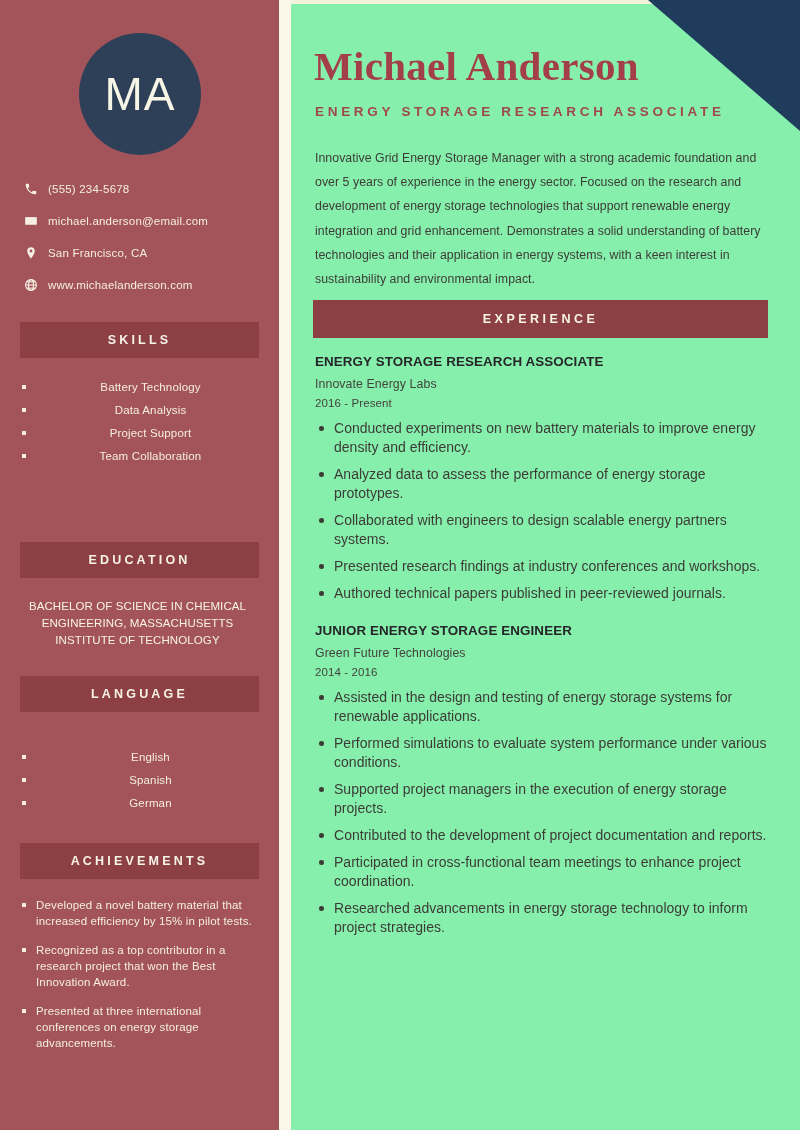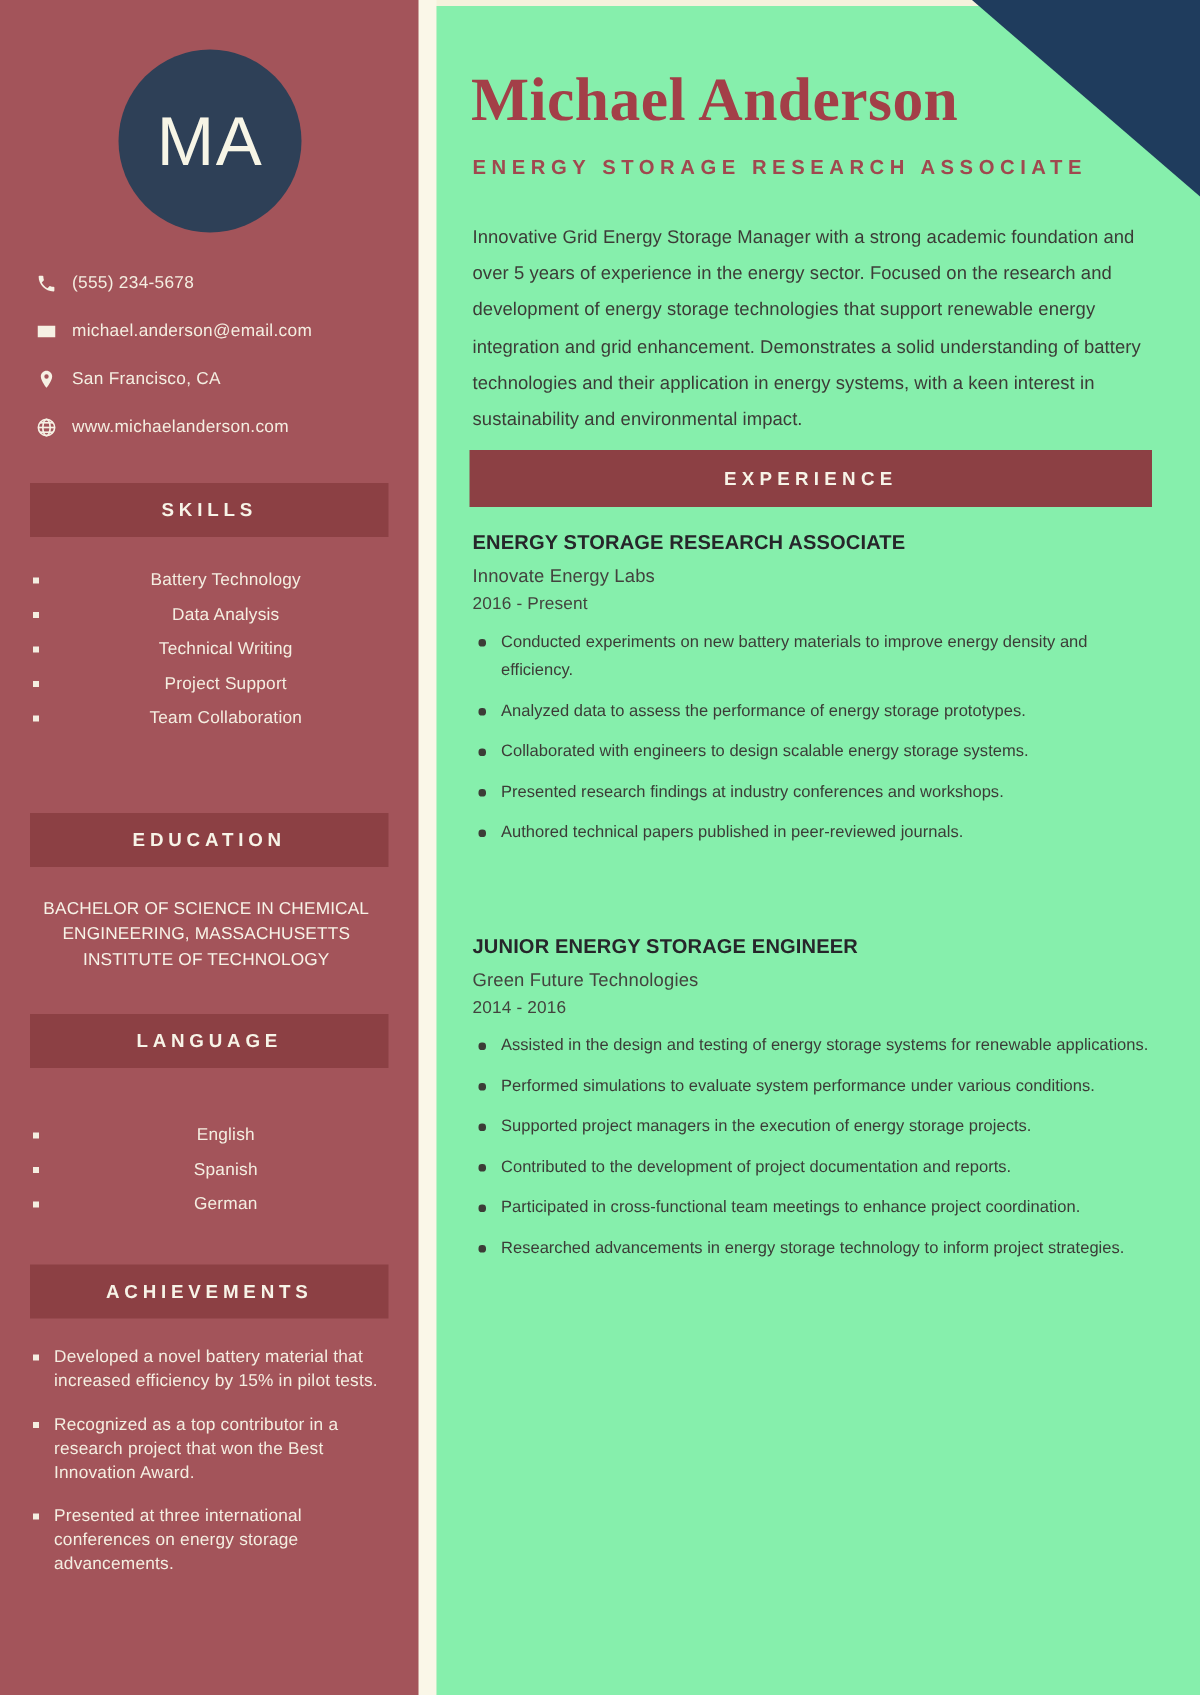--- a/index.html
+++ b/index.html
@@ -247,21 +247,21 @@
     letter-spacing: 0.1px;
   }
   .job-bullets {
     margin: 0;
     padding: 0;
     list-style: none;
   }
   .job-bullets li {
     position: relative;
     color: #3c3c37;
-    font-size: 11px;
+    font-size: 14px;
     line-height: 19px;
     padding-left: 19px;
     margin-bottom: 8px;
     letter-spacing: 0.02px;
   }
   .job-bullets li::before {
     content: "";
     position: absolute;
     left: 4px;
     top: 7px;
@@ -288,21 +288,21 @@
       <span>EXPERIENCE</span>
     </div>
 
     <div class="job-block" style="top:350px;">
       <p class="job-role">ENERGY STORAGE RESEARCH ASSOCIATE</p>
       <p class="job-company">Innovate Energy Labs</p>
       <p class="job-dates">2016 - Present</p>
       <ul class="job-bullets">
         <li>Conducted experiments on new battery materials to improve energy density and efficiency.</li>
         <li>Analyzed data to assess the performance of energy storage prototypes.</li>
-        <li>Collaborated with engineers to design scalable energy storage systems.</li>
+        <li>Collaborated with engineers to design scalable energy partners systems.</li>
         <li>Presented research findings at industry conferences and workshops.</li>
         <li>Authored technical papers published in peer-reviewed journals.</li>
       </ul>
     </div>
 
     <div class="job-block" style="top:619px;">
       <p class="job-role">JUNIOR ENERGY STORAGE ENGINEER</p>
       <p class="job-company">Green Future Technologies</p>
       <p class="job-dates">2014 - 2016</p>
       <ul class="job-bullets">
@@ -370,21 +370,20 @@
         </div>
 
       </div>
 
       <div class="side-section-header" style="top:322px;">
         <span>SKILLS</span>
       </div>
       <ul class="side-list tight" style="top:379px;">
         <li>Battery Technology</li>
         <li>Data Analysis</li>
-        <li>Technical Writing</li>
         <li>Project Support</li>
         <li>Team Collaboration</li>
       </ul>
 
       <div class="side-section-header" style="top:542px;">
         <span>EDUCATION</span>
       </div>
       <div class="edu-text" style="top:598px;">BACHELOR OF SCIENCE IN CHEMICAL ENGINEERING, MASSACHUSETTS INSTITUTE OF TECHNOLOGY</div>
 
       <div class="side-section-header" style="top:676px;">

